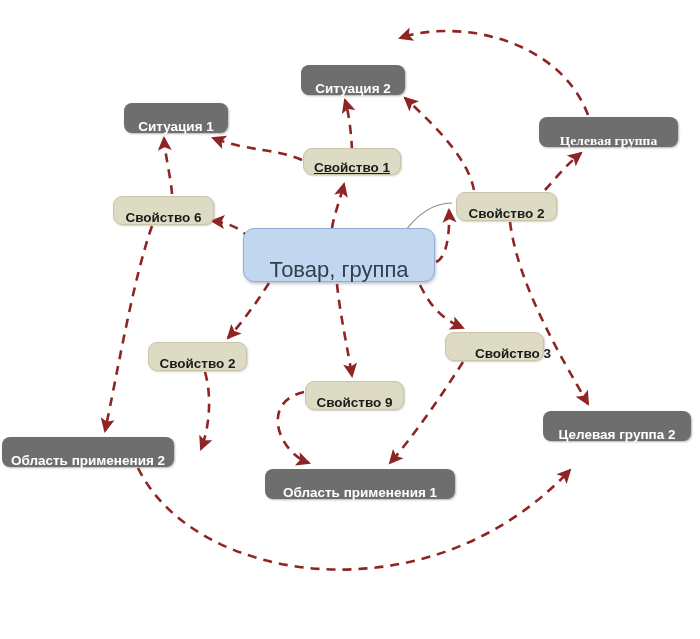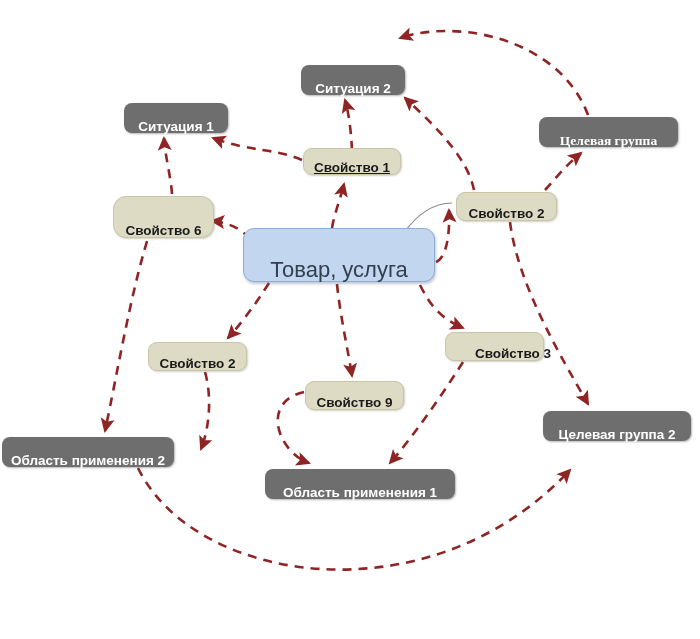--- a/index.html
+++ b/index.html
@@ -113,21 +113,21 @@
       <path d="M 463,362 C 440,398 412,438 390,463"></path>
 
       <path d="M 138,468 C 195,585 430,620 570,470"></path>
     </g>
 
     <path d="M 403,234 C 420,210 436,203 452,203" fill="none" stroke="#8a8a8a" stroke-width="1.1"></path>
   </svg>
 
   <div id="nodes-layer">
       <div class="node center" style="left: 243px; top: 228px; width: 192px; height: 54px;">
-        <span class="node-label">Товар, услуга</span>
+        <span class="node-label">Товар, группа</span>
       </div>
       <div class="node gray" style="left: 124px; top: 103px; width: 104px; height: 30px;">
         <span class="node-label">Ситуация 1</span>
       </div>
       <div class="node gray" style="left: 301px; top: 65px; width: 104px; height: 30px;">
         <span class="node-label">Ситуация 2</span>
       </div>
       <div class="node gray" style="left: 539px; top: 117px; width: 139px; height: 30px; font-family: Liberation Serif, serif;">
         <span class="node-label">Целевая группа</span>
       </div>
@@ -148,18 +148,18 @@
       </div>
       <div class="node beige" style="left: 445px; top: 332px; width: 99px; height: 29px; padding-left: 37px;">
         <span class="node-label">Свойство 3</span>
       </div>
       <div class="node beige" style="left: 305px; top: 381px; width: 99px; height: 29px;">
         <span class="node-label">Свойство 9</span>
       </div>
       <div class="node beige" style="left: 148px; top: 342px; width: 99px; height: 29px;">
         <span class="node-label">Свойство 2</span>
       </div>
-      <div class="node beige" style="left: 113px; top: 196px; width: 101px; height: 42px; border-radius: 13px;">
+      <div class="node beige" style="left: 113px; top: 196px; width: 101px; height: 29px;">
         <span class="node-label">Свойство 6</span>
       </div>
     </div>
 
 </div>
 
 </body></html>

